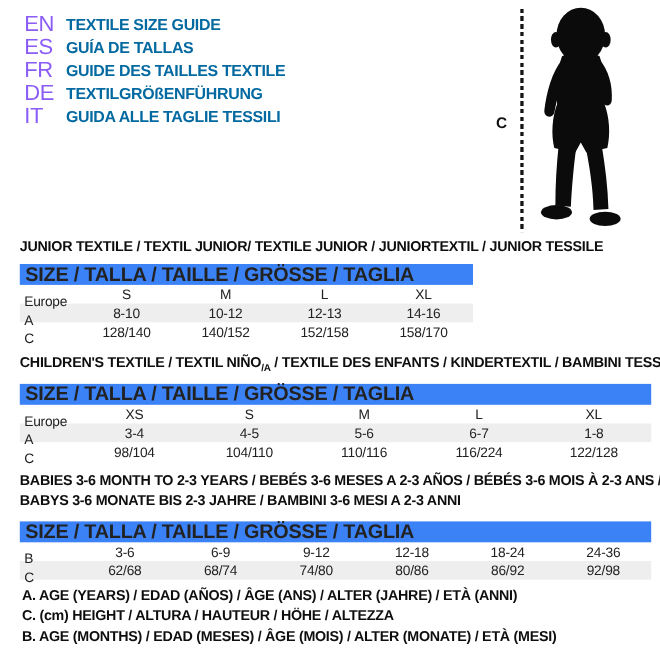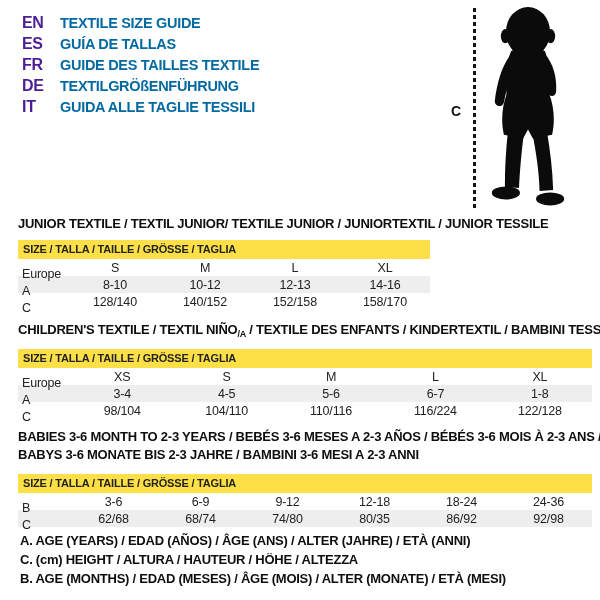--- a/index.html
+++ b/index.html
@@ -10,21 +10,21 @@
     color: #1a1a1a;
     position: relative;
     overflow: hidden;
   }
   .page { position: absolute; inset: 0; width: 600px; height: 600px; background: #fff; }
 
   
   .lang-block { position: absolute; left: 22px; top: 12px; }
   .lang-row { display: flex; height: 21px; align-items: center; }
   .lang-code {
-    width: 38px; font-weight: 700; font-size: 16px; letter-spacing: -0.3px; color: #4c1d95;
+    width: 38px; font-weight: 400; font-size: 20px; letter-spacing: -0.3px; color: #8b5cf6;
   }
   .lang-title {
     font-weight: 700; font-size: 14.5px; letter-spacing: -0.3px; color: #0369a1; white-space: nowrap;
   }
 
   
   .measure-line {
     position: absolute; left: 473px; top: 8px; width: 3px; height: 203px;
     background: repeating-linear-gradient(to bottom, #151515 0 4px, transparent 4px 7px);
   }
@@ -41,22 +41,22 @@
   .t3 { top: 428px; width: 574px; }
   .table-title {
     font-weight: 700; font-size: 13px; letter-spacing: -0.25px; color: #0e0e0e;
     line-height: 17px; white-space: nowrap;
   }
   .t1 .table-title { margin-bottom: 8px; }
   .t2 .table-title { margin-bottom: 9px; }
   .t3 .table-title { margin-bottom: 1px; }
   .sub { font-size: 9px; position: relative; top: 3px; }
   .size-bar {
-    height: 19px; line-height: 19px; background: #fde047;
-    font-weight: 700; font-size: 11px; letter-spacing: -0.2px; color: #222;
+    height: 19px; line-height: 19px; background: #3b82f6;
+    font-weight: 700; font-size: 18px; letter-spacing: -0.2px; color: #222;
     padding-left: 5px; white-space: nowrap;
   }
   .trow { display: flex; height: 17px; align-items: center; font-size: 12.5px; letter-spacing: -0.2px; color: #222; }
   .trow.shaded { background: #eeeeee; }
   .rlabel { width: 52px; padding-left: 4px; white-space: nowrap; margin-top: 12px; }
   .cell { flex: 1 1 0; text-align: center; white-space: nowrap; }
 
   
   .footnotes { position: absolute; left: 20px; top: 531px; }
   .footnote { font-weight: 700; font-size: 13px; letter-spacing: -0.25px; color: #0e0e0e; line-height: 19px; white-space: nowrap; }
@@ -173,21 +173,21 @@
       <span class="cell">9-12</span>
       <span class="cell">12-18</span>
       <span class="cell">18-24</span>
       <span class="cell">24-36</span>
     </div>
     <div class="trow shaded">
       <span class="rlabel">C</span>
       <span class="cell">62/68</span>
       <span class="cell">68/74</span>
       <span class="cell">74/80</span>
-      <span class="cell">80/35</span>
+      <span class="cell">80/86</span>
       <span class="cell">86/92</span>
       <span class="cell">92/98</span>
     </div>
   </div>
 
   <div class="footnotes">
     <div class="footnote">A. AGE (YEARS) / EDAD (AÑOS) / ÂGE (ANS) / ALTER (JAHRE) / ETÀ (ANNI)</div>
     <div class="footnote">C. (cm) HEIGHT / ALTURA / HAUTEUR / HÖHE / ALTEZZA</div>
     <div class="footnote">B. AGE (MONTHS) / EDAD (MESES) / ÂGE (MOIS) / ALTER (MONATE) / ETÀ (MESI)</div>
   </div>

